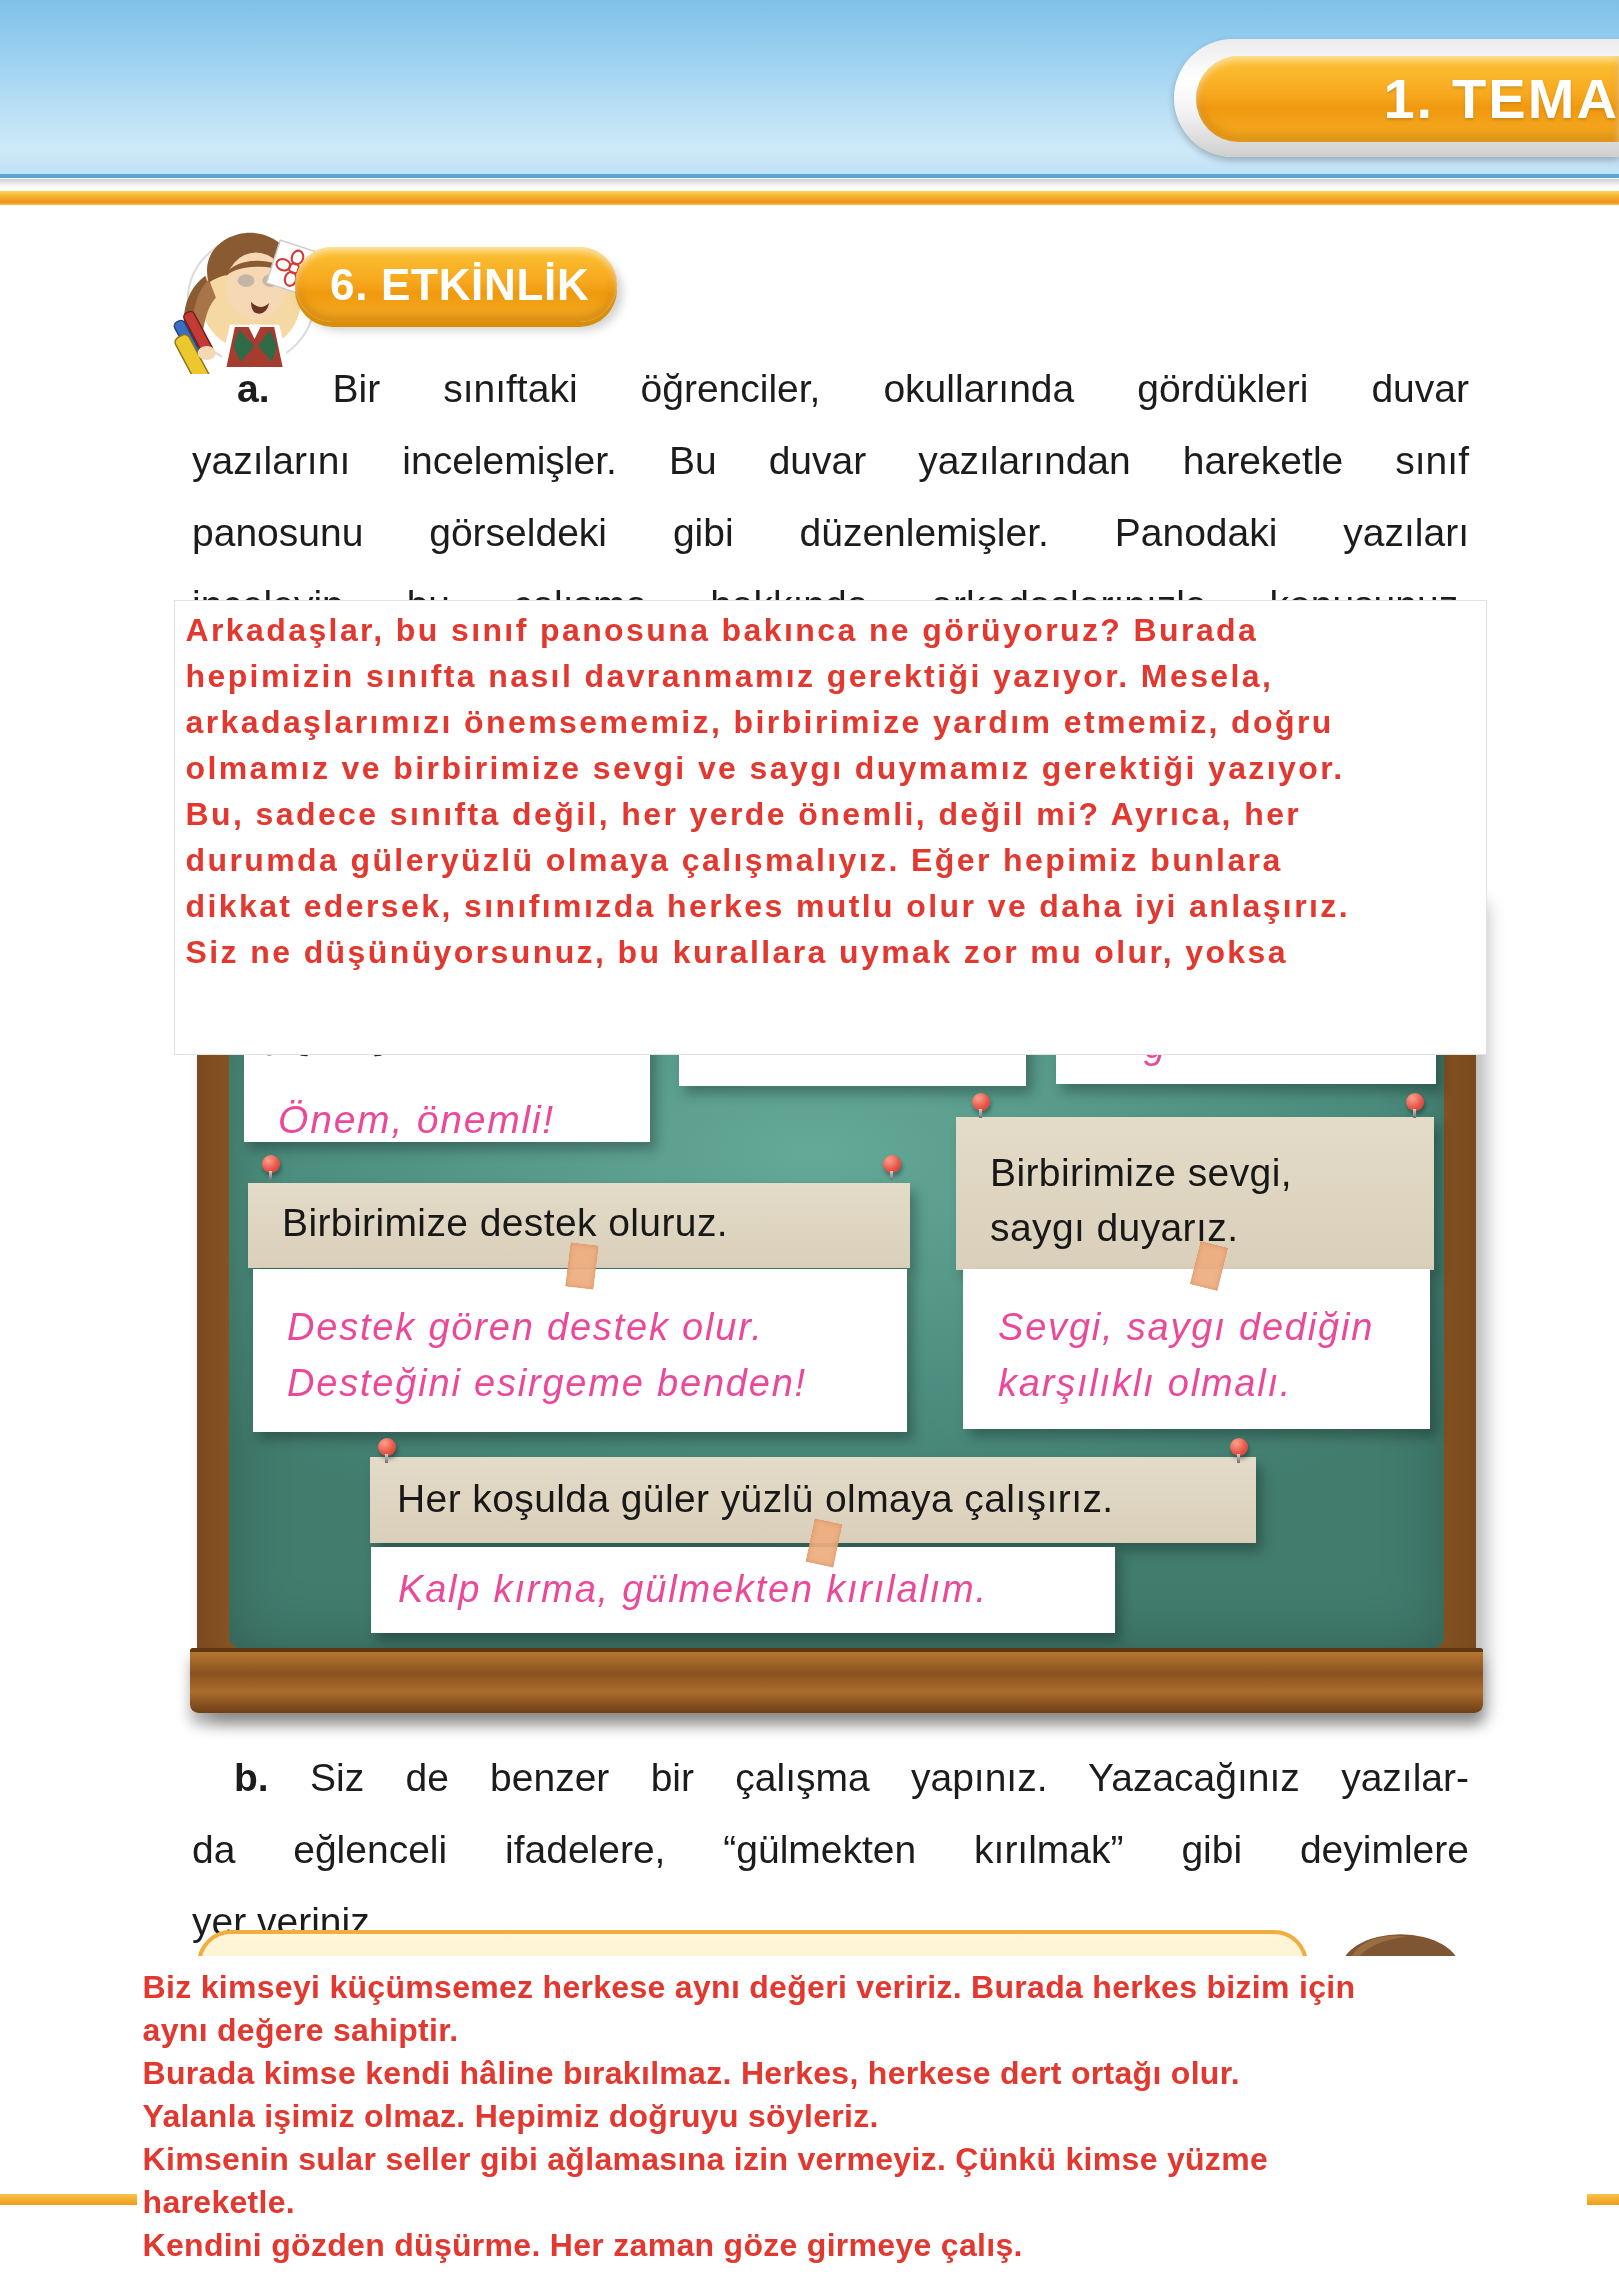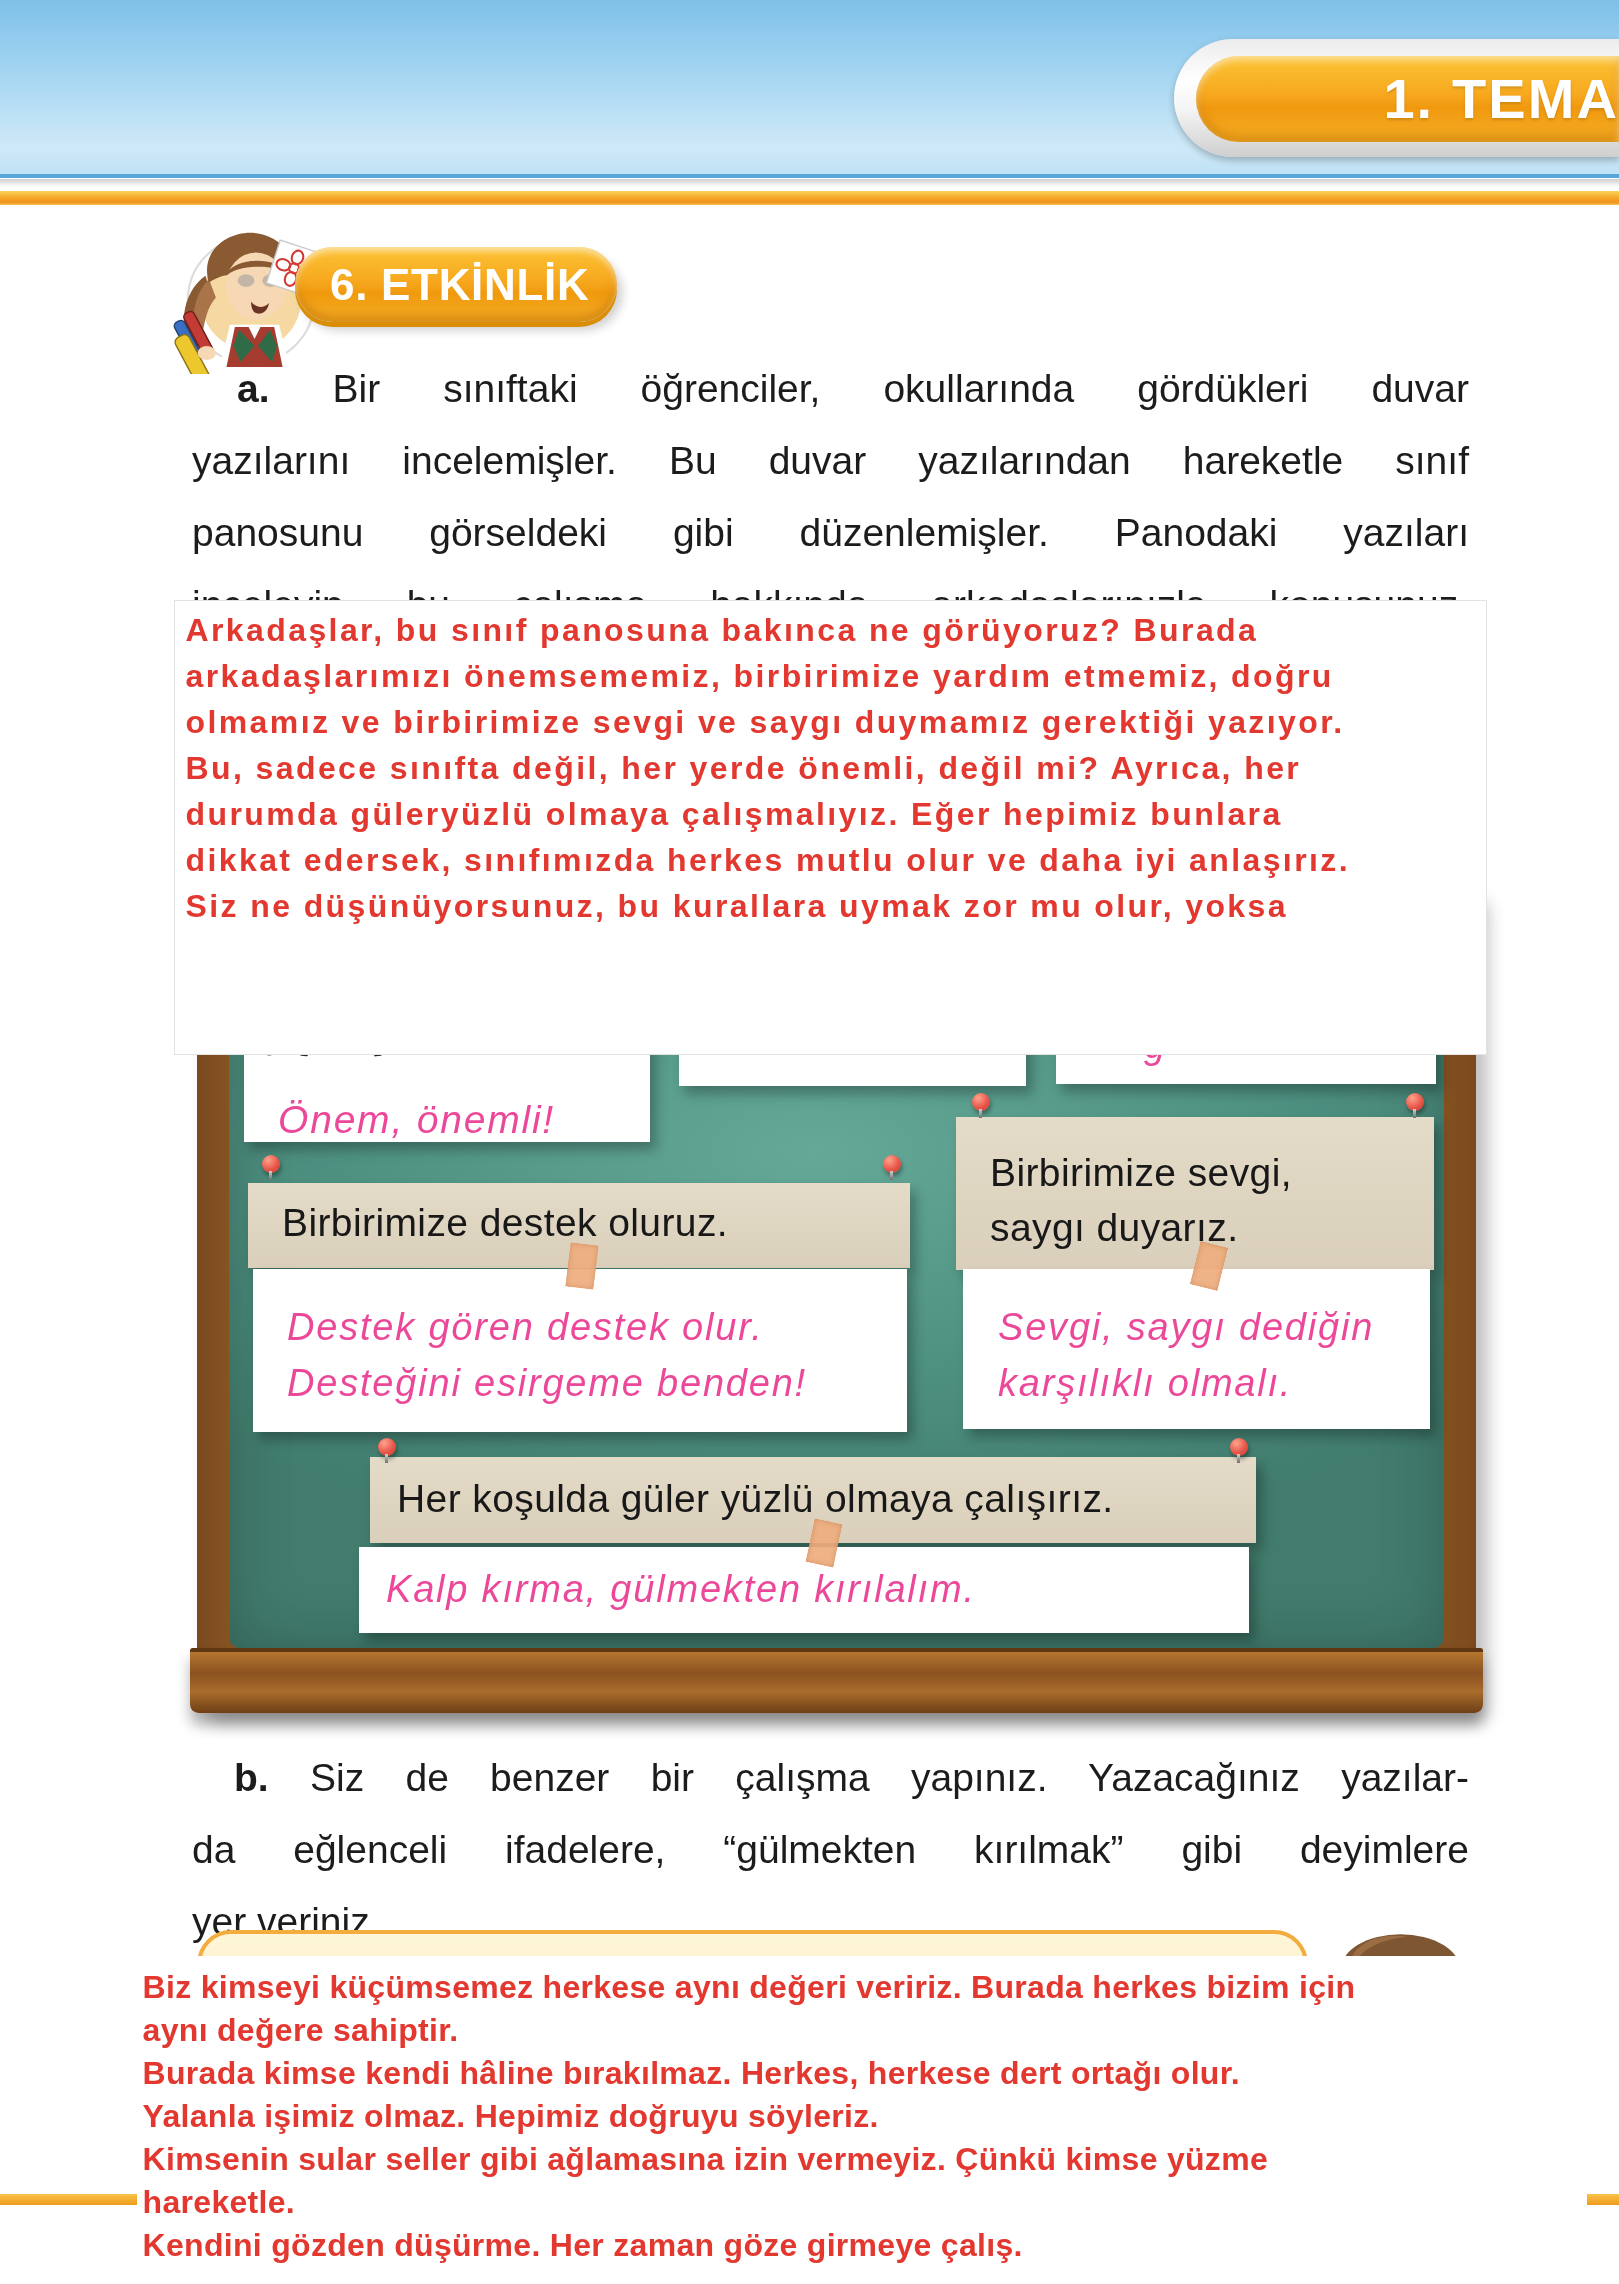--- a/index.html
+++ b/index.html
@@ -192,30 +192,31 @@
   <div class="tape" style="left:371px;top:351px;transform:rotate(7deg);"></div>
   <div class="note-white" style="left:56px;top:376px;width:654px;height:163px;">
     <div class="hand" style="position:absolute;left:34px;top:29.5px;line-height:56px;">Destek gören destek olur.</div>
     <div class="hand" style="position:absolute;left:34px;top:86px;line-height:56px;">Desteğini esirgeme benden!</div>
   </div>
 
   <div class="note-tan" style="left:173px;top:564px;width:886px;height:86px;">
     <div class="printed" style="position:absolute;left:27px;top:19.7px;">Her koşulda güler yüzlü olmaya çalışırız.</div>
   </div>
   <div class="tape" style="left:613px;top:628px;transform:rotate(12deg);"></div>
-  <div class="note-white" style="left:162px;top:654px;width:890px;height:86px;">
+  <div class="note-white" style="left:174px;top:654px;width:744px;height:86px;">
     <div class="hand" style="position:absolute;left:27px;top:21px;">Kalp kırma, gülmekten kırılalım.</div>
   </div>
 
   <div id="board-tray"></div>
 </div>
 
 <div class="abs" id="overlay-top">
   <div class="rwrap">
     <div class="rline">Arkadaşlar, bu sınıf panosuna bakınca ne görüyoruz? Burada</div>
+    <div class="rline">hepimizin sınıfta nasıl davranmamız gerektiği yazıyor. Mesela,</div>
     <div class="rline">arkadaşlarımızı önemsememiz, birbirimize yardım etmemiz, doğru</div>
     <div class="rline">olmamız ve birbirimize sevgi ve saygı duymamız gerektiği yazıyor.</div>
     <div class="rline">Bu, sadece sınıfta değil, her yerde önemli, değil mi? Ayrıca, her</div>
     <div class="rline">durumda güleryüzlü olmaya çalışmalıyız. Eğer hepimiz bunlara</div>
     <div class="rline">dikkat edersek, sınıfımızda herkes mutlu olur ve daha iyi anlaşırız.</div>
     <div class="rline">Siz ne düşünüyorsunuz, bu kurallara uymak zor mu olur, yoksa</div>
   </div>
 </div>
 
 <div class="abs para" id="para-b">

